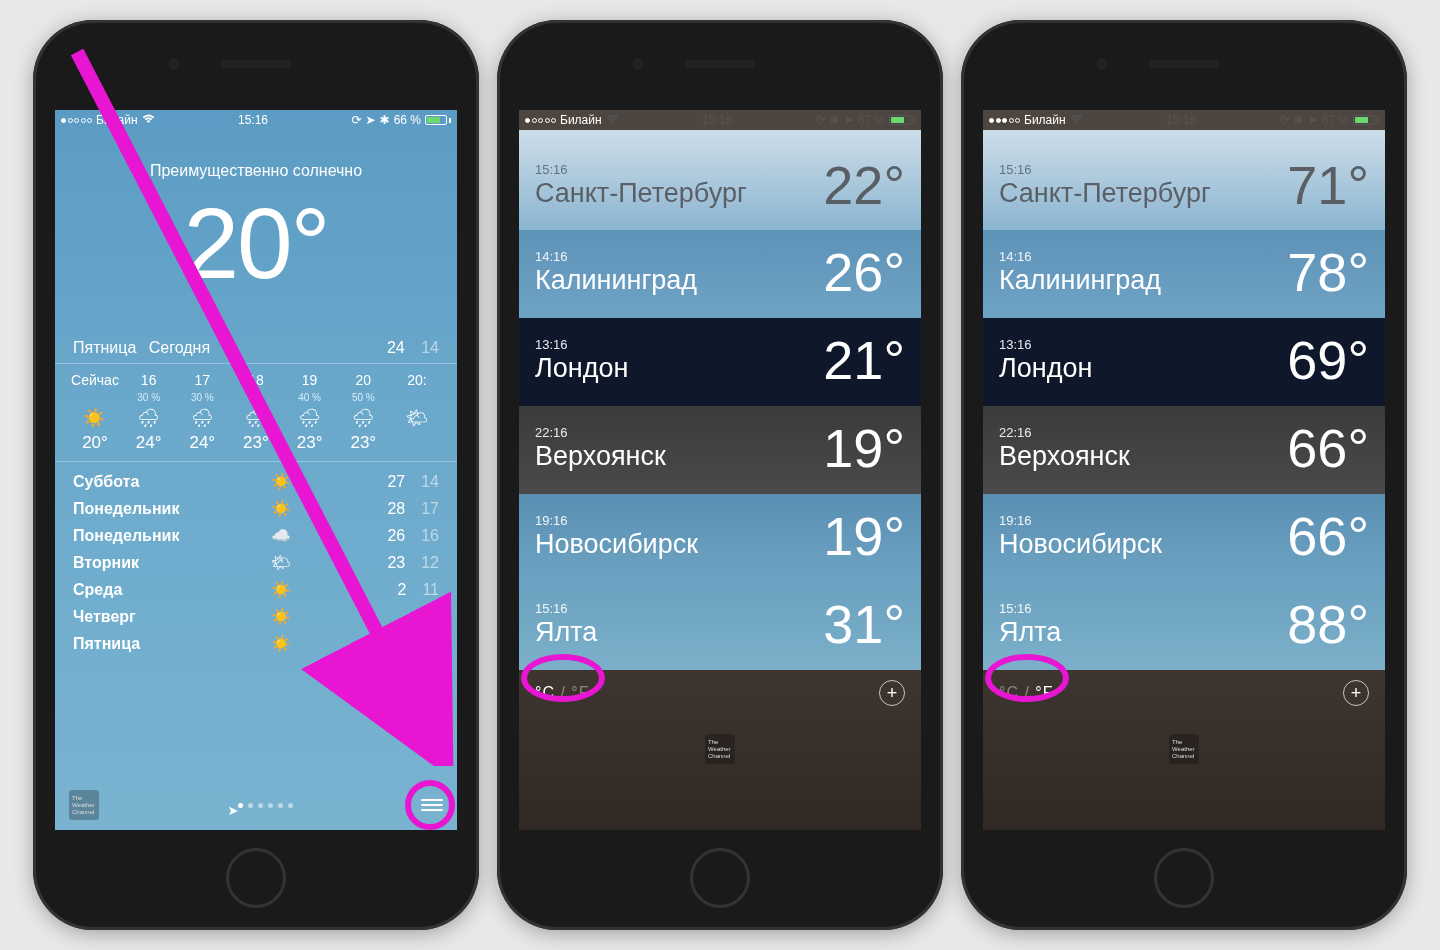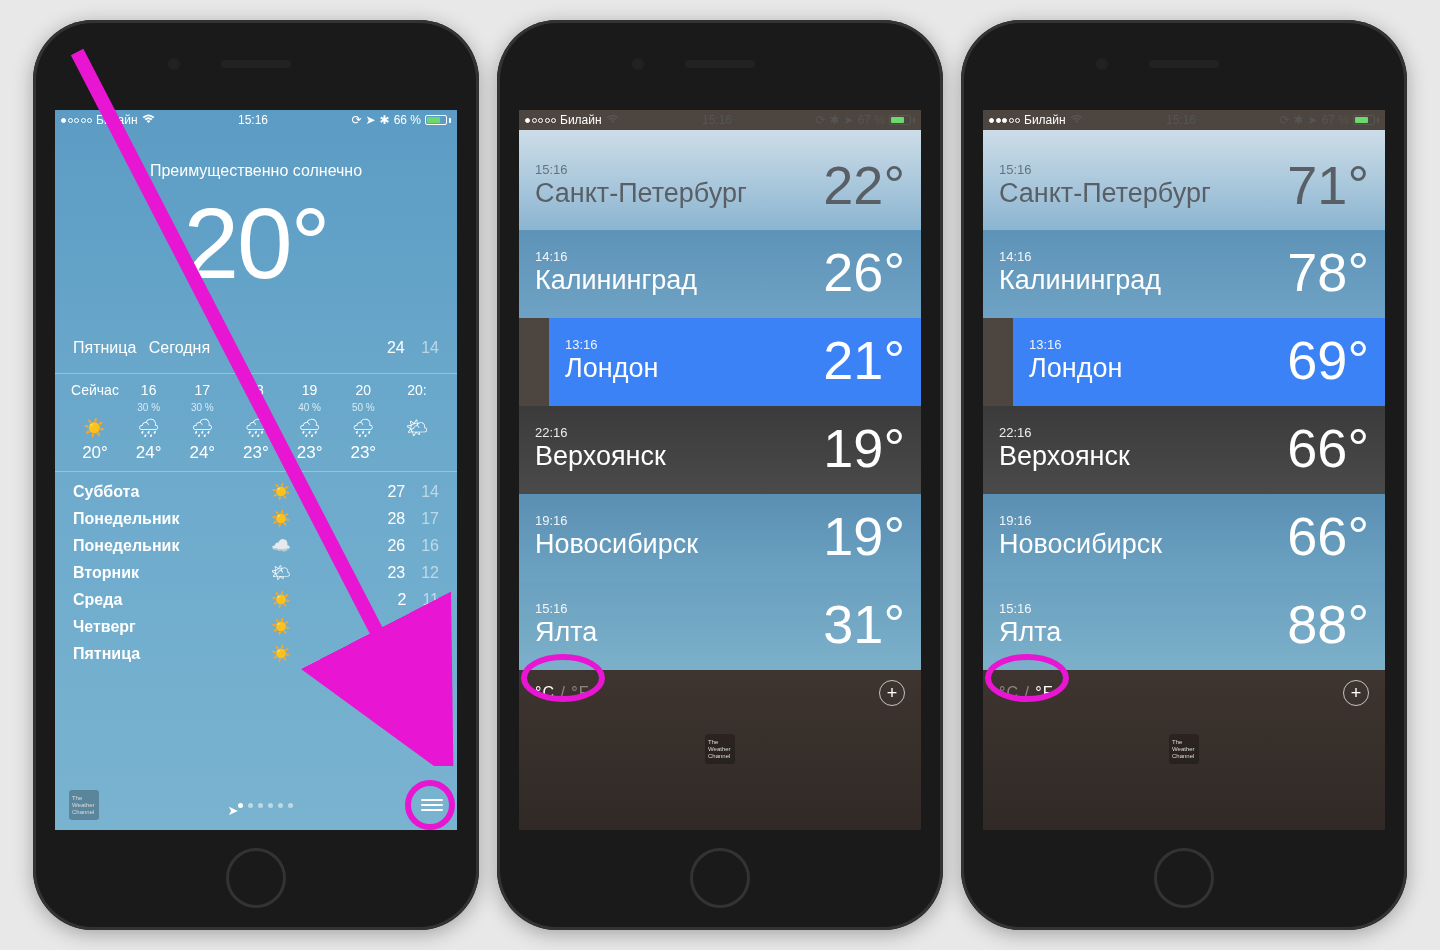--- a/index.html
+++ b/index.html
@@ -83,21 +83,21 @@
     display:flex; justify-content:space-between; padding:0 18px;
     font-size:16px; margin-top:38px;
   }
   .today-row .hi-lo span { display:inline-block; margin-left:12px; }
   .today-row .lo { color: rgba(255,255,255,0.55); }
 
   .hourly {
     display:flex; justify-content:space-between;
     border-top:1px solid rgba(255,255,255,0.3);
     border-bottom:1px solid rgba(255,255,255,0.3);
-    padding:8px 14px; margin-top:16px;
+    padding:8px 14px; margin-top:6px;
     font-size:14px; text-align:center;
   }
   .hour { display:flex; flex-direction:column; align-items:center; gap:4px; width:52px; }
   .hour .pct { font-size:10px; color:#d6ebf5; }
   .hour .wicon { font-size:18px; }
   .hour .t { font-size:17px; }
 
   .forecast { padding:6px 18px; font-size:16px; flex:1; }
   .frow {
     display:flex; align-items:center; justify-content:space-between;
@@ -136,21 +136,21 @@
     background: #4d453f;
   }
   .city-row {
     padding:10px 16px 14px 16px;
     display:flex; justify-content:space-between; align-items:center;
     position:relative; min-height:88px;
   }
   .city-row.sky1 { background: linear-gradient(#cddde8,#8bb5d1); color:#5a5f66; }
   .city-row.sky1 .row-time{ color:rgba(70,80,90,.8);}
   .city-row.sky2 { background: linear-gradient(#5e93b8,#6ea3c5); }
-  .city-row.sky3 { background: #3b82f6; margin-left: 30px; }
+  .city-row.sky3 { background: #0f172a; }
   .city-row.night { background: linear-gradient(#3b3b3b,#4a4a4a); }
   .city-row.sky4 { background: linear-gradient(#5a8fb3,#6da3c2); }
   .city-row.sky5 { background: linear-gradient(#6ba1c0,#7cb0ca); }
   .row-left .row-time { font-size:13px; opacity:.9; }
   .row-left .row-city { font-size:27px; font-weight:300; margin-top:1px; }
   .row-temp { font-size:54px; font-weight:100; }
 
   .list-footer {
     flex:1;
     background: linear-gradient(rgba(60,50,45,.85), rgba(45,38,34,.9));

